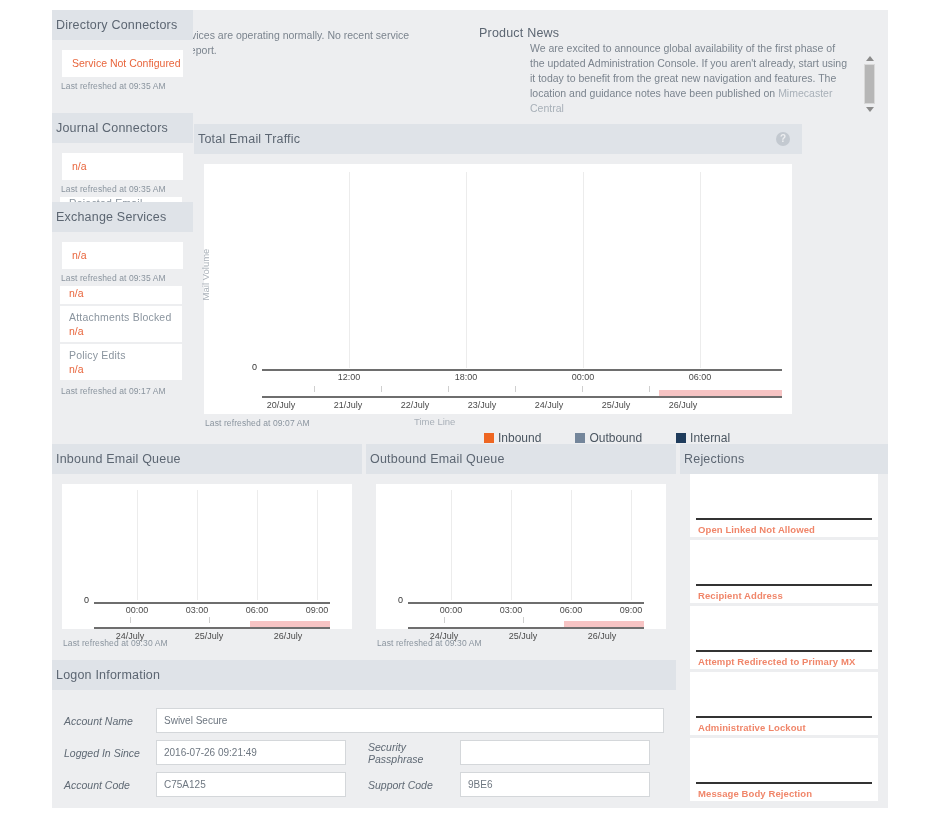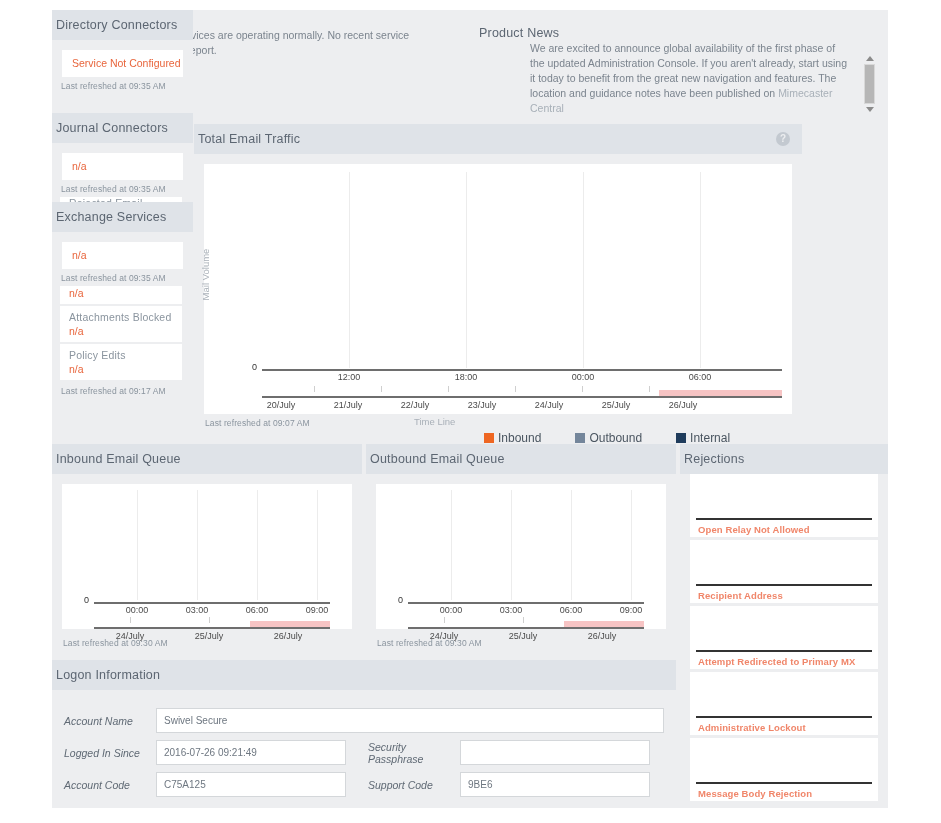--- a/index.html
+++ b/index.html
@@ -322,21 +322,21 @@
       <div class="tick-lbl" style="left:196px; top:147px; width:60px;">26/July</div>
     </div>
     <div class="refreshed" style="position:absolute; left:2px; top:190px;">Last refreshed at 09:30 AM</div>
   </div>
 
   <div class="panel" id="rej">
     <div class="panel-hd">Rejections</div>
 
     <div class="rej-item">
       <div class="rej-axis"></div>
-      <div class="rej-lbl">Open Relay Not Allowed</div>
+      <div class="rej-lbl">Open Linked Not Allowed</div>
     </div>
     <div class="rej-item">
       <div class="rej-axis"></div>
       <div class="rej-lbl">Recipient Address</div>
     </div>
     <div class="rej-item">
       <div class="rej-axis"></div>
       <div class="rej-lbl">Attempt Redirected to Primary MX</div>
     </div>
     <div class="rej-item">

